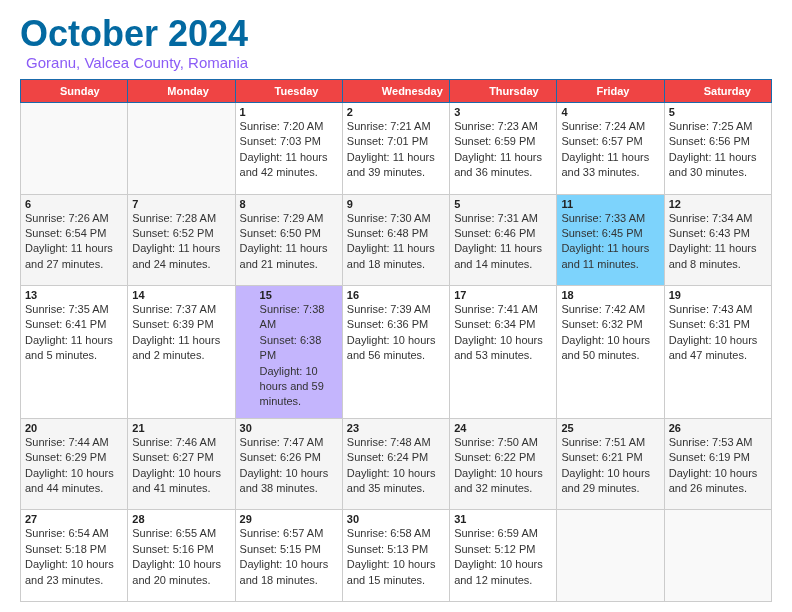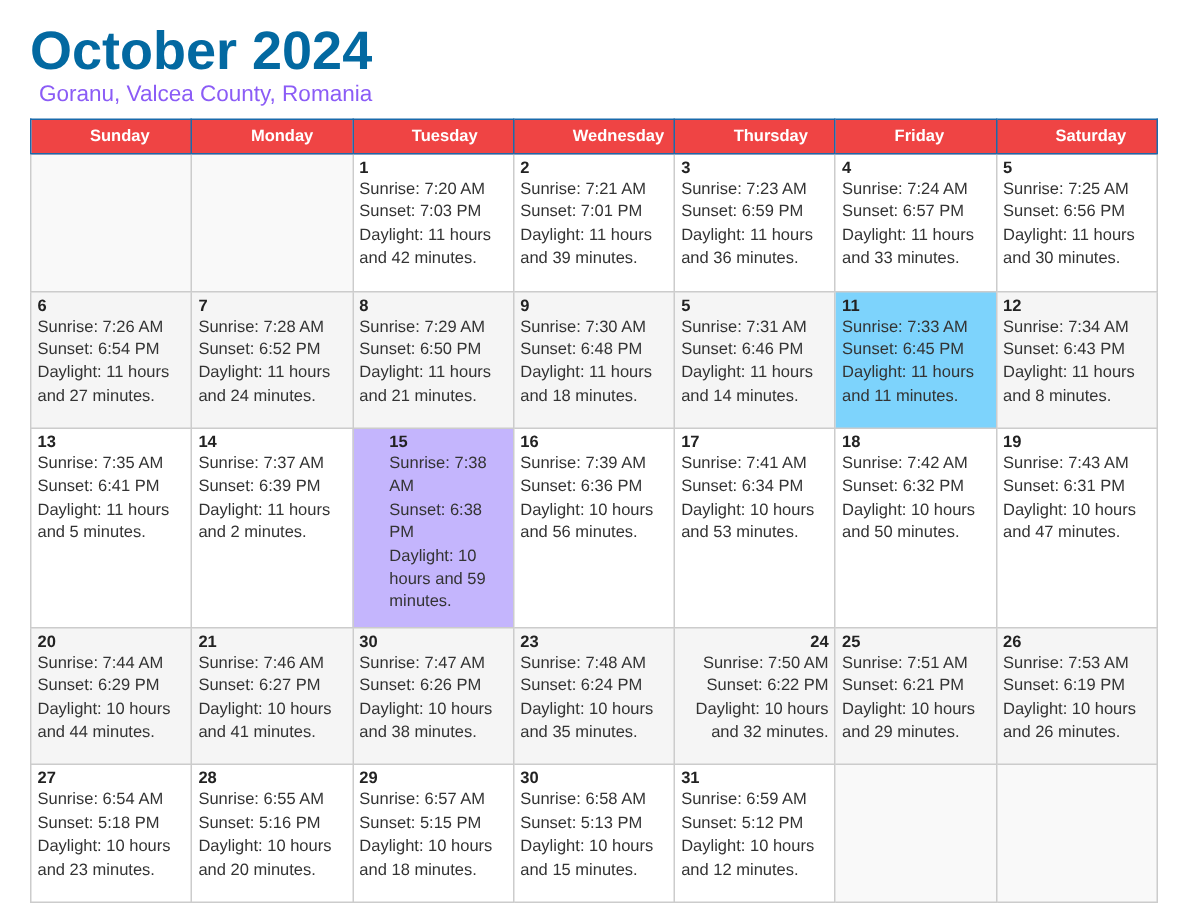--- a/index.html
+++ b/index.html
@@ -211,21 +211,21 @@
             <div class="day-info"><span>Sunrise: 7:46 AM</span><br><span>Sunset: 6:27 PM</span><br><span>Daylight: 10 hours and 41 minutes.</span><br></div>
           </td>
           <td style="background: rgb(245, 245, 245);">
             <span class="day-num">30</span>
             <div class="day-info"><span>Sunrise: 7:47 AM</span><br><span>Sunset: 6:26 PM</span><br><span>Daylight: 10 hours and 38 minutes.</span><br></div>
           </td>
           <td style="background: rgb(245, 245, 245);">
             <span class="day-num">23</span>
             <div class="day-info"><span>Sunrise: 7:48 AM</span><br><span>Sunset: 6:24 PM</span><br><span>Daylight: 10 hours and 35 minutes.</span><br></div>
           </td>
-          <td style="background: rgb(245, 245, 245); text-align: right;">
+          <td style="background: rgb(245, 245, 245);">
             <span class="day-num">24</span>
             <div class="day-info"><span>Sunrise: 7:50 AM</span><br><span>Sunset: 6:22 PM</span><br><span>Daylight: 10 hours and 32 minutes.</span><br></div>
           </td>
           <td style="background: rgb(245, 245, 245);">
             <span class="day-num">25</span>
             <div class="day-info"><span>Sunrise: 7:51 AM</span><br><span>Sunset: 6:21 PM</span><br><span>Daylight: 10 hours and 29 minutes.</span><br></div>
           </td>
           <td style="background: rgb(245, 245, 245);">
             <span class="day-num">26</span>
             <div class="day-info"><span>Sunrise: 7:53 AM</span><br><span>Sunset: 6:19 PM</span><br><span>Daylight: 10 hours and 26 minutes.</span><br></div>

